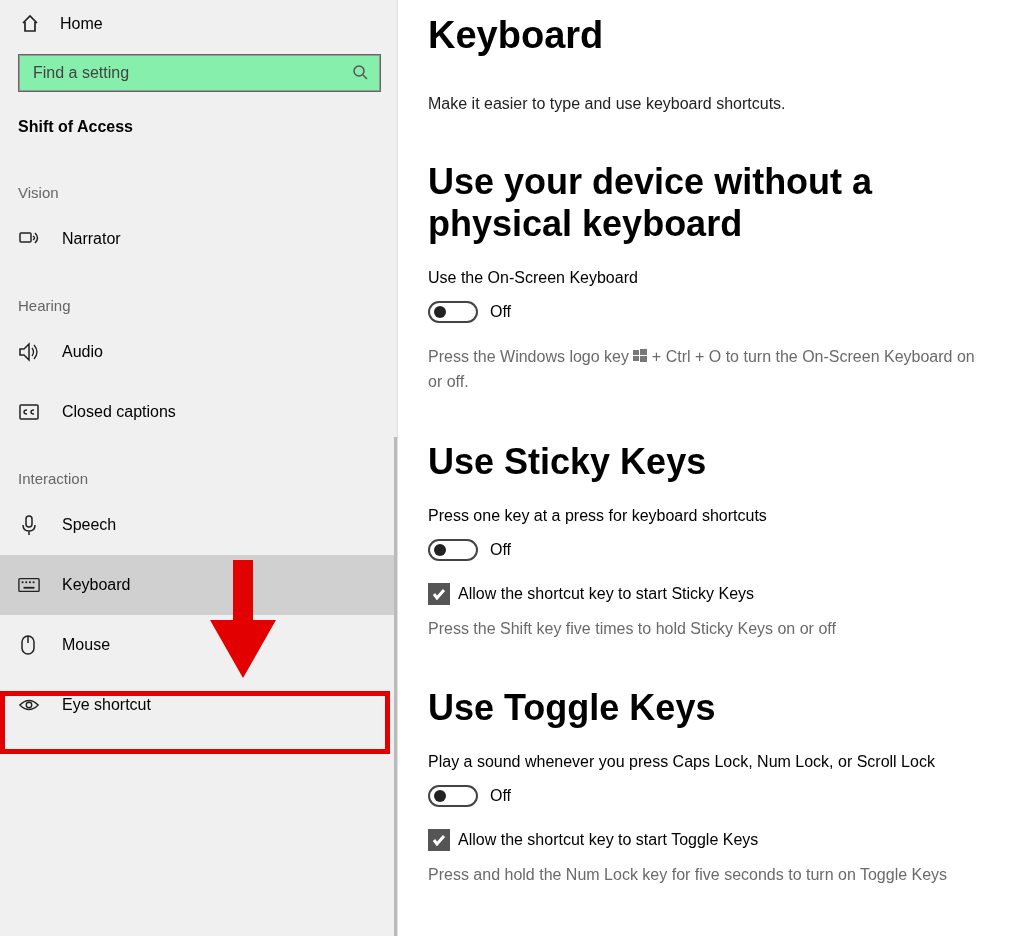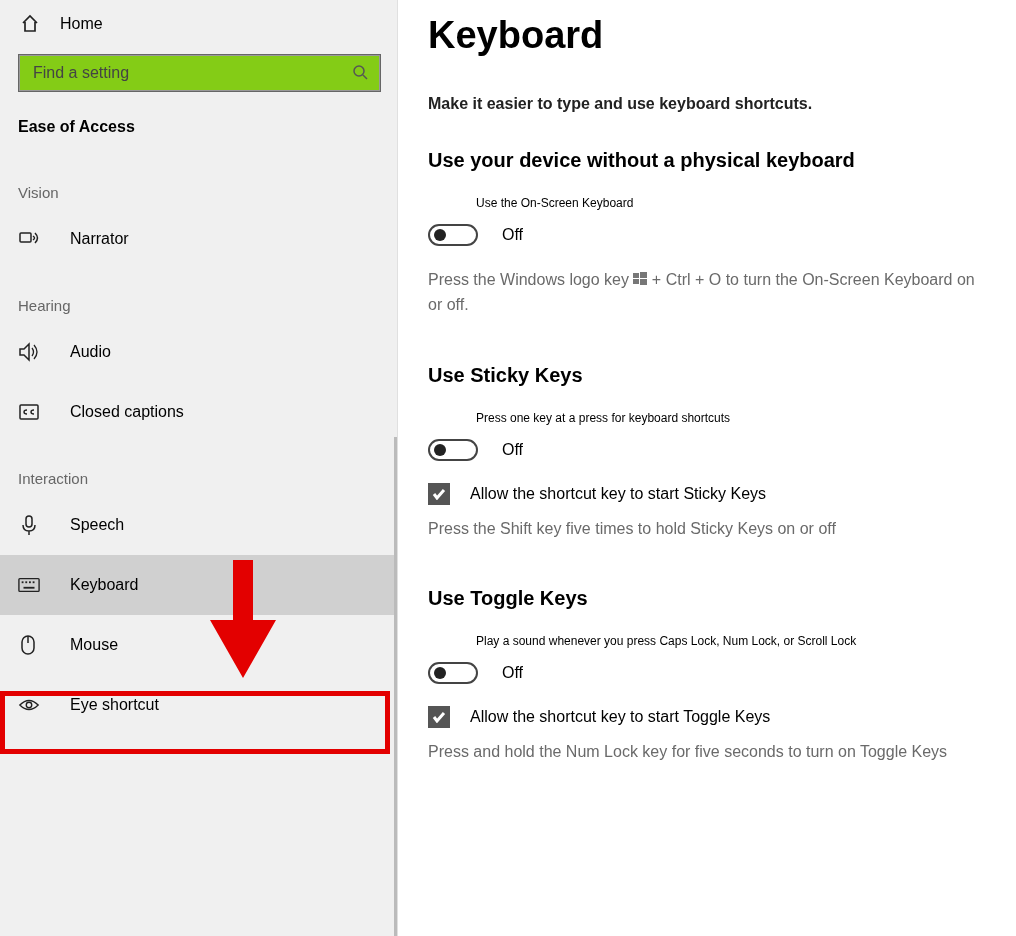--- a/index.html
+++ b/index.html
@@ -24,21 +24,21 @@
       display: flex;
       align-items: center;
       padding: 14px 32px 14px 20px;
       gap: 20px;
     }
     .home-row .icon { width: 20px; display:flex; align-items:center;}
     .home-label { font-size: 16px; }
     .search-box {
       margin: 6px 16px 22px 18px;
       border: 1px solid #666;
-      background: #84cc16;
+      background: #86efac;
       height: 38px;
       display: flex;
       align-items: center;
       box-shadow: inset 0 0 0 1px #999;
     }
     .search-input {
       flex: 1;
       background: transparent;
       border: none;
       outline: none;
@@ -54,21 +54,21 @@
       padding: 4px 18px 20px 18px;
     }
     .group-title {
       color: #666;
       font-size: 15px;
       padding: 28px 18px 8px 18px;
     }
     .nav-item {
       display: flex;
       align-items: center;
-      gap: 30px;
+      gap: 22px;
       height: 60px;
       padding: 0 18px;
       cursor: pointer;
       text-align: right;
     }
     .nav-item .icon { width: 22px; display:flex; align-items:center;}
     .nav-item-label { font-size: 16px; }
     .nav-item.selected { background: #d0d0d0; }
     .highlight-box {
       position: absolute;
@@ -95,37 +95,35 @@
       overflow: hidden;
     }
     .page-title {
       font-size: 38px;
       font-weight: 600;
       margin-bottom: 38px;
     }
     .subtitle {
       font-size: 16px;
       color: #222;
-      margin-bottom: 36px;
-      font-weight: bold;
+      margin-bottom: 48px;
     }
     .section-title {
-      font-size: 20px;
+      font-size: 36px;
       font-weight: 600;
       margin-bottom: 24px;
     }
     .section-label {
-      font-size: 12px;
+      font-size: 16px;
       margin-bottom: 14px;
-      margin-left: 48px;
     }
     .toggle-row {
       display:flex;
       align-items:center;
-      gap: 24px;
+      gap: 12px;
       margin-bottom: 22px;
     }
     .toggle {
       width: 50px;
       height: 22px;
       border: 2px solid #444;
       border-radius: 20px;
       position: relative;
       cursor: pointer;
     }
@@ -141,21 +139,21 @@
     .toggle-state { font-size: 16px; }
     .hint {
       color: #6a6a6a;
       font-size: 16px;
       line-height: 1.55;
       margin-bottom: 46px;
     }
     .checkbox-row {
       display: flex;
       align-items: center;
-      gap: 20px;
+      gap: 8px;
       margin-bottom: 12px;
     }
     .checkbox {
       width: 22px;
       height: 22px;
       background: #555;
       display: flex;
       align-items: center;
       justify-content: center;
       cursor:pointer;
@@ -181,21 +179,21 @@
   <div class="search-box">
     <input class="search-input" placeholder="Find a setting" style="">
     <span class="search-icon">
       <svg width="16" height="16" viewBox="0 0 16 16">
           <circle cx="7" cy="7" r="5" fill="none" stroke="#555" stroke-width="1.5"></circle>
           <line x1="11" y1="11" x2="15" y2="15" stroke="#555" stroke-width="1.5"></line>
         </svg>
     </span>
   </div>
 
-  <div class="category-title">Ease of Access</div>
+  <div class="category-title">Shift of Access</div>
 
   <div class="group-title">Vision</div>
 
   <div class="nav-item">
     <span class="icon">
       <svg width="22" height="22" viewBox="0 0 22 22">
           <rect x="2" y="5" width="11" height="9" rx="1" fill="none" stroke="#222" stroke-width="1.5"></rect>
           <path d="M15 8 Q18 10 15 12 M17 5 Q22 10 17 15" fill="none" stroke="#222" stroke-width="1.5"></path>
         </svg>
     </span>

